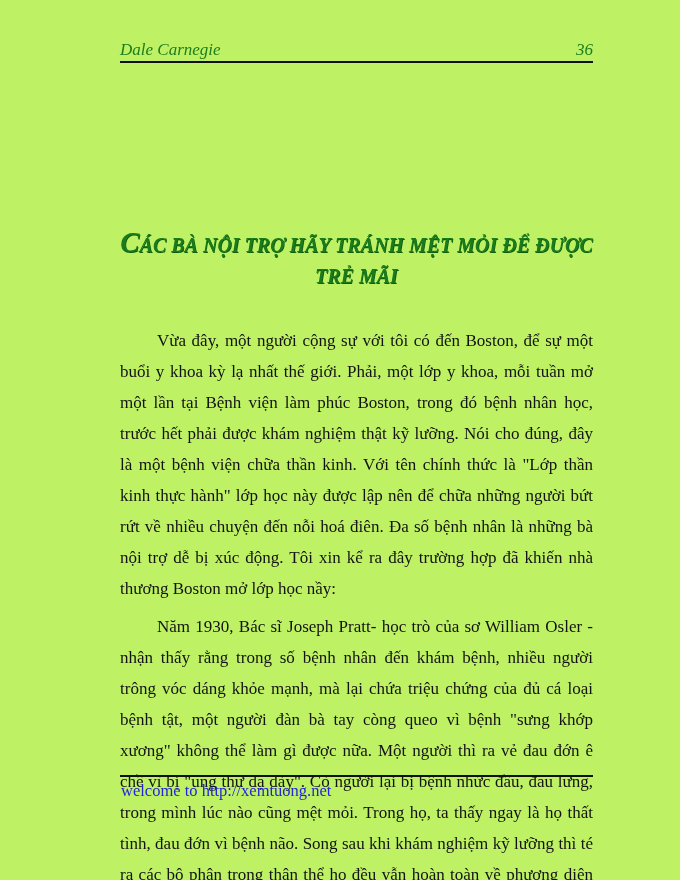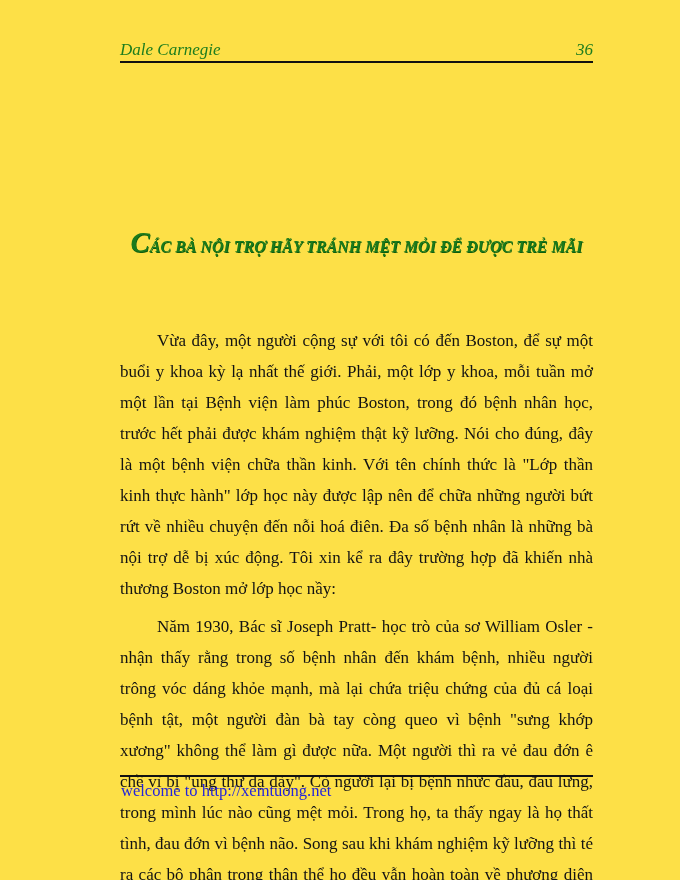--- a/index.html
+++ b/index.html
@@ -4,21 +4,21 @@
 <style>
   html, body {
     margin: 0;
     padding: 0;
     background: #ffffff;
   }
   .page {
     position: relative;
     width: 680px;
     height: 880px;
-    background: #fde047;
+    background: #bef264;
     overflow: hidden;
     font-family: "Liberation Serif", "DejaVu Serif", serif;
   }
   
   .header {
     position: absolute;
     left: 120px;
     width: 473px;
     top: 38px;
     height: 22px;
@@ -40,21 +40,21 @@
   
   .chapter-title {
     position: absolute;
     left: 104px;
     width: 505px;
     top: 227px;
     text-align: center;
     color: #1b7a1b;
     font-style: italic;
     font-weight: bold;
-    font-size: 16px;
+    font-size: 20px;
     line-height: 31px;
     text-shadow: 0.6px 0.6px 0 #0e5c0e;
   }
   .chapter-title::first-letter {
     font-size: 29px;
   }
   
   .body-text {
     position: absolute;
     left: 120px;

